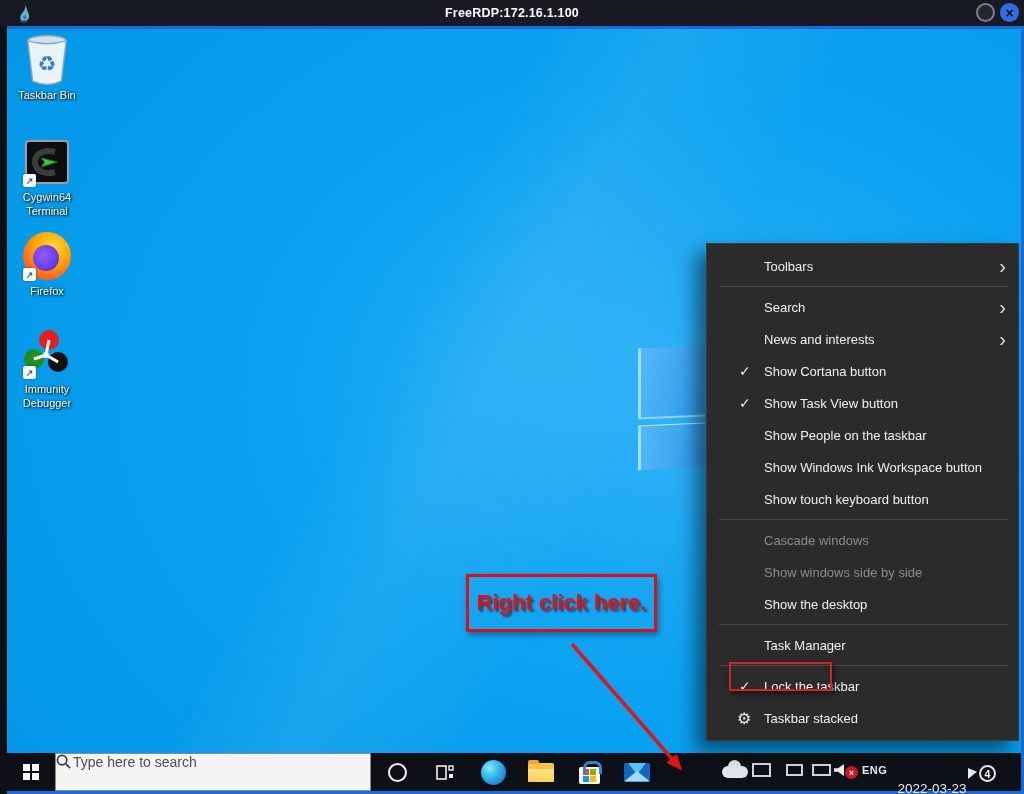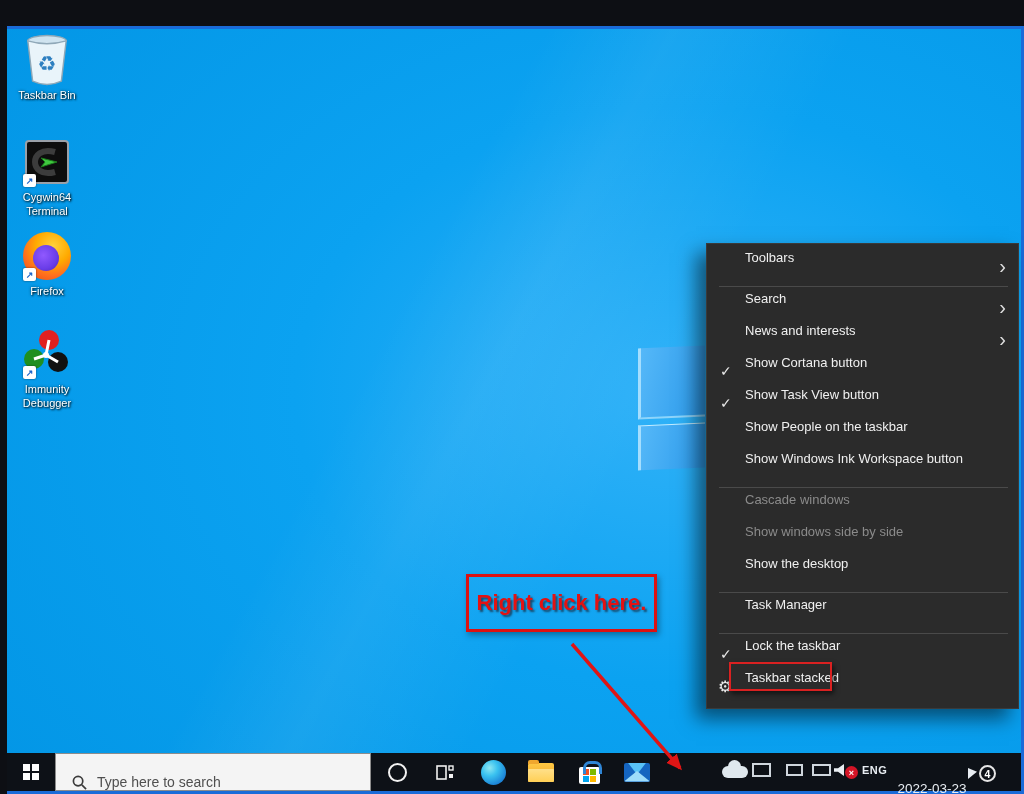--- a/index.html
+++ b/index.html
@@ -45,21 +45,21 @@
     background: radial-gradient(circle at 62% 30%, #ffd23e 0%, #ffaa00 38%, #ff6d1f 66%, #e1470f 100%); position:relative; }
   .firefox-circ::after { content:""; position:absolute; left:10px; top:13px; width:26px; height:26px; border-radius:50%;
     background: radial-gradient(circle at 40% 40%, #9059ff 0%, #6a3de8 60%, #4b23b8 100%); }
 
   
   .taskbar { position:absolute; left:7px; top:753px; width:1014px; height:38px; background:#0d1117; z-index:10; }
   .start-btn { position:absolute; left:0; top:0; width:48px; height:38px; display:flex; align-items:center; justify-content:center; }
   .winlogo { display:grid; grid-template-columns:7px 7px; grid-template-rows:7px 7px; gap:2px; }
   .winlogo span { background:#fefefe; }
   .search-box { position:absolute; left:48px; top:0; width:316px; height:38px; background:#f4f4f4;
-    border:1px solid #8c8c8c; display:flex; align-items:flex-end; padding-left:16px; gap:10px; }
+    border:1px solid #8c8c8c; display:flex; align-items:flex-start; gap:2px; }
   .search-box input { border:none; outline:none; background:transparent; font-size:14px; color:#333; width:250px;
     font-family:"Liberation Sans",sans-serif; }
   .search-box input::placeholder { color:#4f4f4f; }
   .tb-apps { position:absolute; left:366px; top:0; height:38px; display:flex; }
   .tb-app { width:48px; height:38px; display:flex; align-items:center; justify-content:center; }
 
   .cortana-ring { width:19px; height:19px; border:2px solid #f2f2f2; border-radius:50%; }
   .edge-circ { width:25px; height:25px; border-radius:50%;
     background: radial-gradient(circle at 34% 32%, #8fe7f2 0%, #3ac2f0 34%, #1d86d8 72%, #1059b3 100%); }
   .folder { position:relative; width:26px; height:19px; background:linear-gradient(#ffc843,#f0a72e); border-radius:2px; }
@@ -93,22 +93,22 @@
   .tray-lang { left:862px; top:764px; font-size:11px; font-weight:700; letter-spacing:.5px; }
   .tray-date { left:894px; top:769px; width:76px; text-align:center; font-size:13.5px; }
   .action-center { left:968px; top:765px; display:flex; align-items:center; gap:2px; }
   .ac-flag { width:9px; height:11px; background:#e8edf2; clip-path:polygon(0 0,100% 35%,0 100%); }
   .ac-count { width:17px; height:17px; border:2px solid #e6e6e6; border-radius:50%; color:#fff;
     font-size:10.5px; font-weight:700; display:flex; align-items:center; justify-content:center; }
 
   
   .cmenu { position:absolute; left:706px; top:243px; width:313px; padding:6px 0; background:#2b2b2b;
     border:1px solid #3a3a3a; box-shadow:-10px 10px 18px rgba(0,0,0,.5); z-index:30; }
-  .mi { position:relative; height:32px; display:flex; align-items:flex-start; padding:0 30px 0 38px;
-    color:#f0f0f0; font-size:13px; cursor:default; }
+  .mi { position:relative; height:32px; display:flex; align-items:center; padding:0 30px 0 38px;
+    color:#f0f0f0; font-size:13px; cursor:default;margin-left:19px; }
   .mi .check { position:absolute; left:13px; top:0; height:32px; display:flex; align-items:center;
     font-size:14px; color:#eaeaea; }
   .mi .gear { position:absolute; left:11px; top:0; height:32px; display:flex; align-items:center;
     font-size:16px; color:#eaeaea; }
   .mi .chev { position:absolute; right:12px; top:0; height:32px; display:flex; align-items:center;
     font-size:20px; color:#e0e0e0; font-weight:400; }
   .mi.disabled { color:#8b8b8b; }
   .msep { height:1px; background:#4a4a4a; margin:4px 10px 4px 12px; }
   .tm-redbox { position:absolute; left:22px; top:418px; width:103px; height:29px; border:2px solid #d92121;
     box-shadow:2px 3px 5px rgba(0,0,0,.55); pointer-events:none; z-index:31; }
@@ -119,20 +119,34 @@
     box-shadow:2px 3px 6px rgba(0,0,0,.35); }
   .annot-box .txt { color:#e31212; font-size:22px; font-weight:700;
     text-shadow:2px 2px 2px rgba(30,0,0,.55); white-space:nowrap; }
   .annot-arrow { position:absolute; left:550px; top:630px; width:160px; height:160px; z-index:26; pointer-events:none; }
 </style>
 </head>
 <body>
 
 <div id="screen">
 
+  <div class="titlebar">
+    <svg class="tb-appicon" viewBox="0 0 16 20">
+      <path d="M9 1 C9 7 12 9 12 13 C12 17 9 19 6.5 18.5 C3.5 18 2.5 14.5 4 12 C5.5 9.5 8 8 9 1 Z" fill="#5cb6cc"></path>
+      <path d="M6 13 C6 15 7 16.5 8.5 16 C10 15.5 9.5 13 8 12 Z" fill="#2e7f99"></path>
+      <rect x="3" y="17.5" width="7" height="2" fill="#3a4450"></rect>
+    </svg>
+    <div class="title">FreeRDP:172.16.1.100</div>
+    <div class="tb-btns">
+      <div class="circle-btn min"></div>
+      <div class="circle-btn close">
+        <span>×</span>
+      </div>
+    </div>
+  </div>
 
   <div class="desktop-bg"></div>
   <div class="win-pane p1"></div>
   <div class="win-pane p2"></div>
 
   <div class="dicon" style="left:8px; top:34px;">
     <div class="glyph">
       <svg width="46" height="52" viewBox="0 0 48 54">
         <ellipse cx="24" cy="7" rx="20" ry="5.5" fill="#cfe3ef" stroke="#8fa8b8" stroke-width="1.5"></ellipse>
         <path d="M4 7 L9 49 Q24 56 39 49 L44 7 Q24 13 4 7 Z" fill="#e9f4fa" stroke="#8fa8b8" stroke-width="1.5"></path>
@@ -258,20 +272,23 @@
     <div class="mi">
       <span class="check">✓</span>
       <span>Show Task View button</span>
     </div>
     <div class="mi">
       <span>Show People on the taskbar</span>
     </div>
     <div class="mi">
       <span>Show Windows Ink Workspace button</span>
     </div>
+    <div class="mi">
+      <span>Show touch keyboard button</span>
+    </div>
     <div class="msep"></div>
     <div class="mi disabled">
       <span>Cascade windows</span>
     </div>
     <div class="mi disabled">
       <span>Show windows side by side</span>
     </div>
     <div class="mi">
       <span>Show the desktop</span>
     </div>

